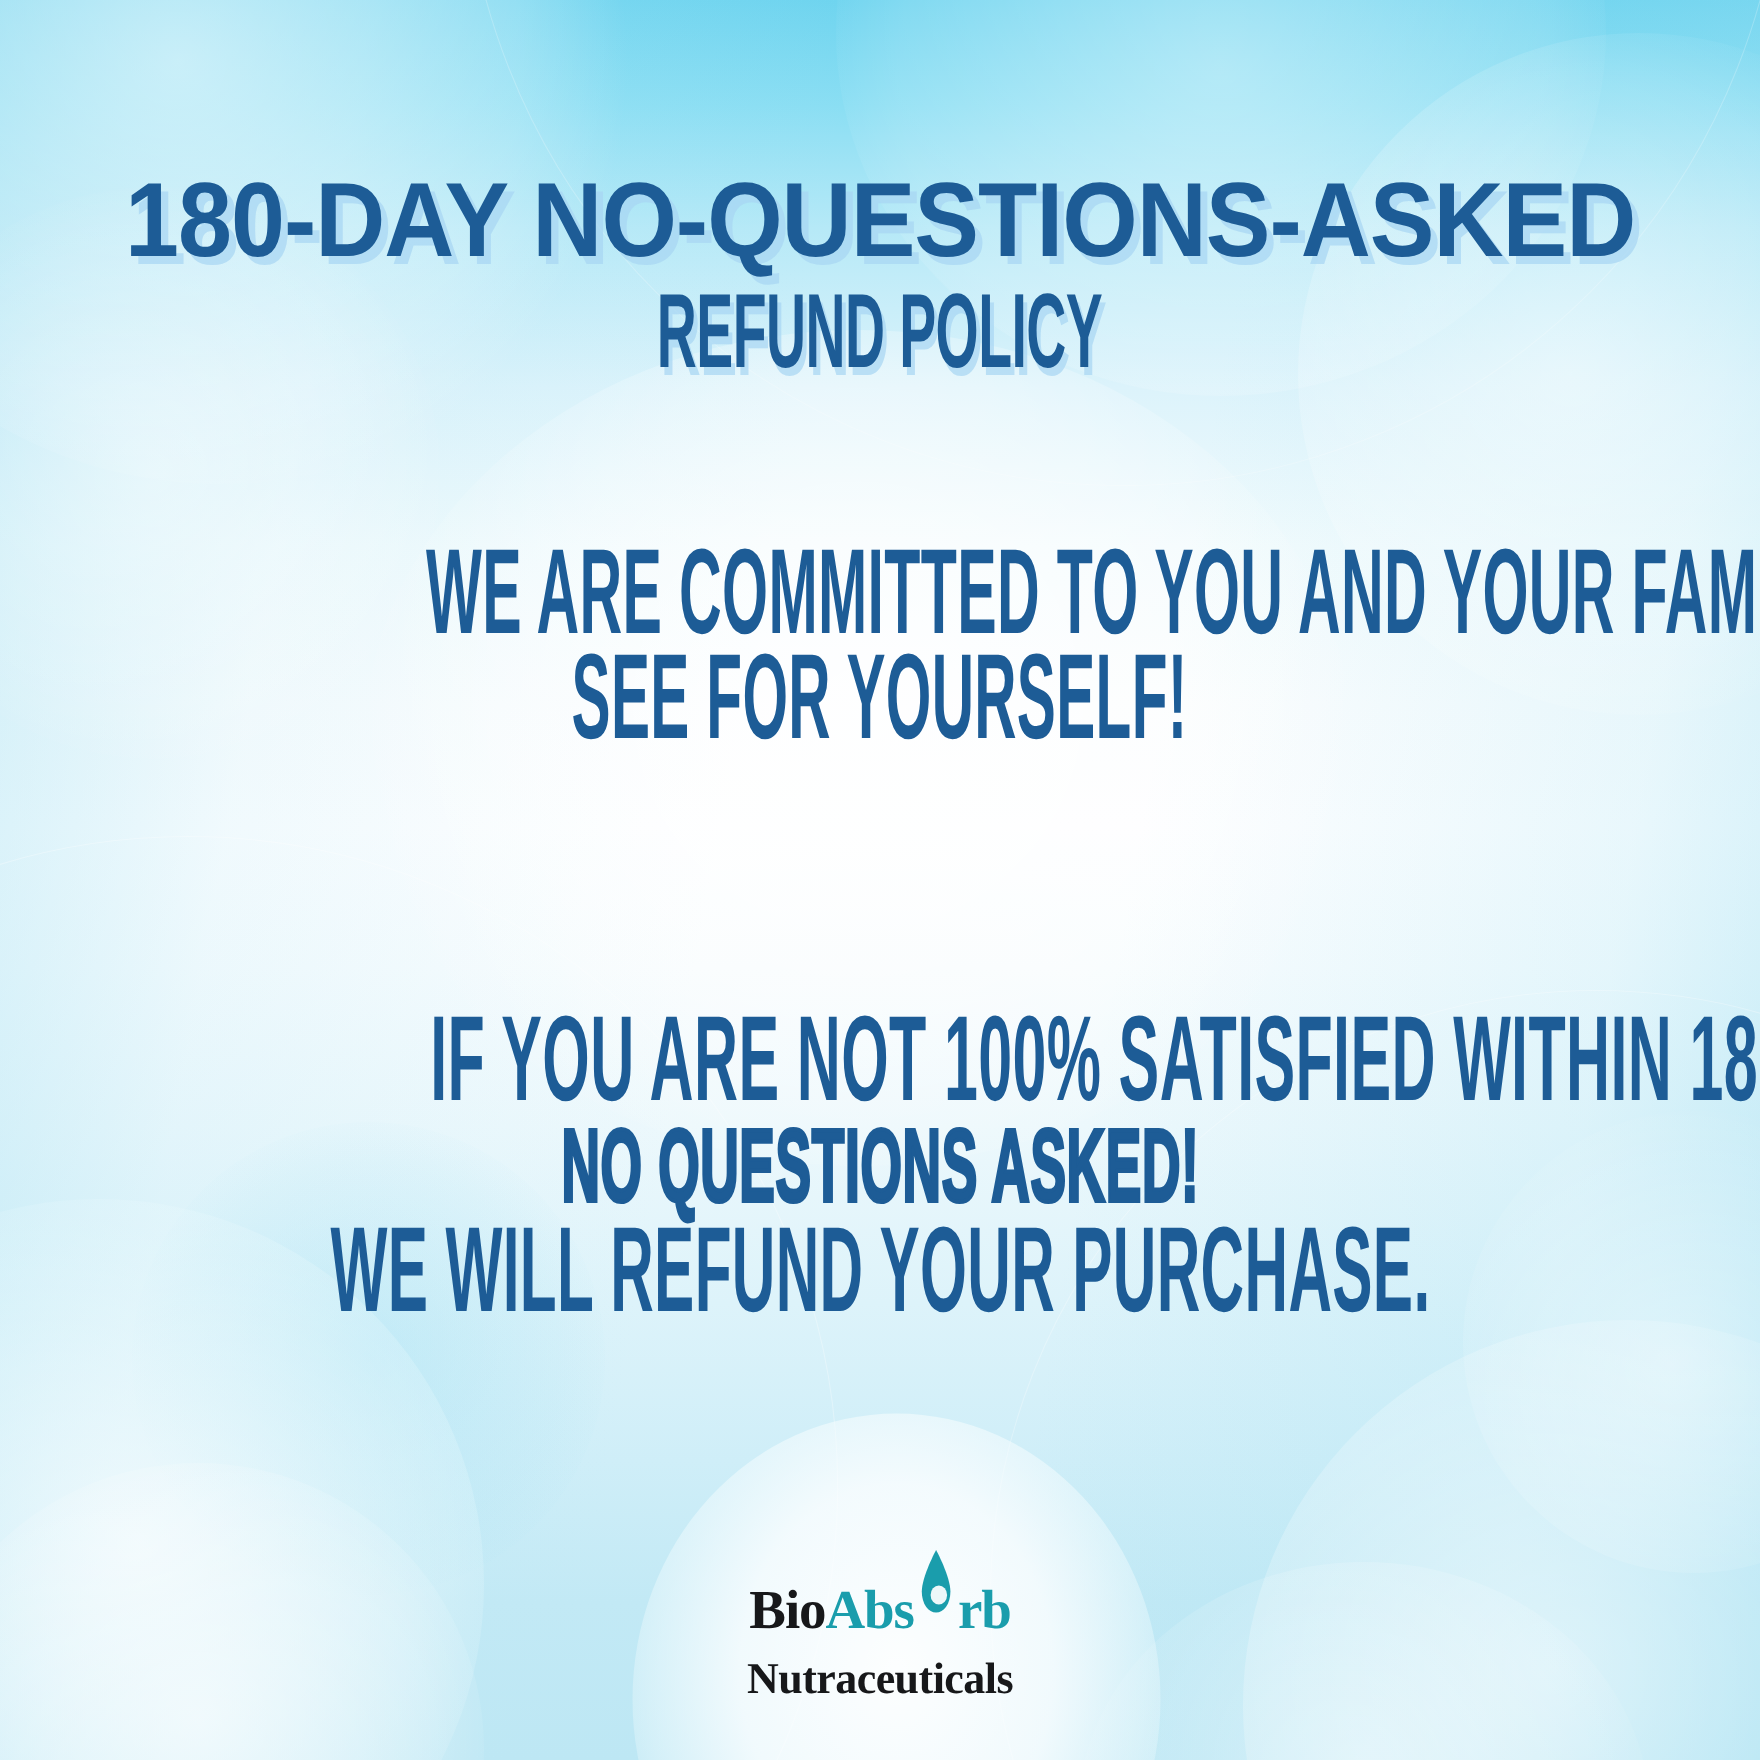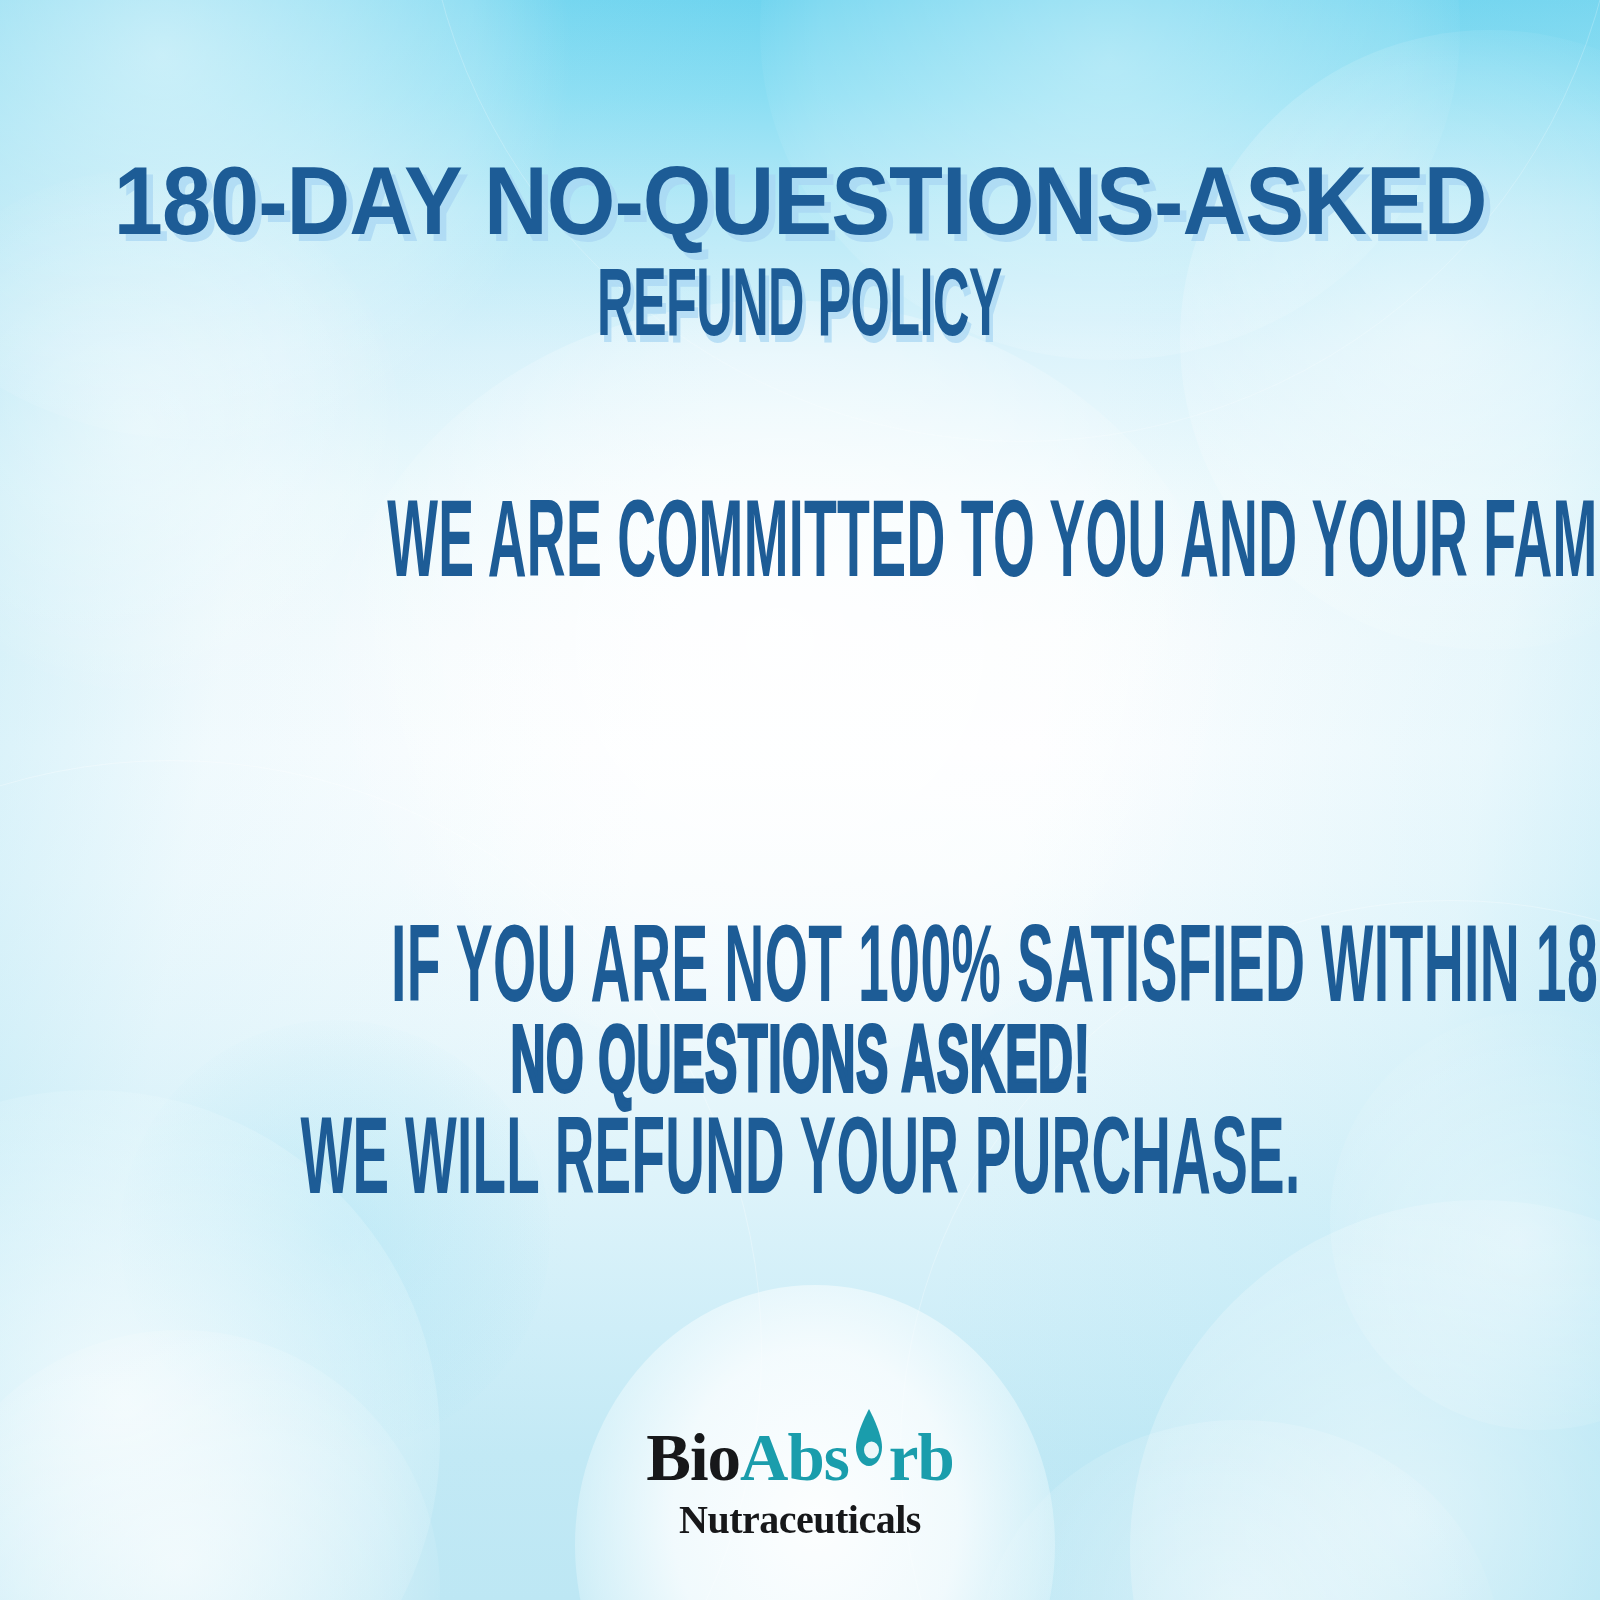--- a/index.html
+++ b/index.html
@@ -142,21 +142,21 @@
   }
 
   
   .logo{
     position:absolute;left:0;right:0;top:1418px;
     text-align:center;
   }
   .logo-row1{
     font-family:"Liberation Serif", serif;
     font-weight:bold;
-    font-size:67px;
+    font-size:50px;
     line-height:66px;
     color:#17181a;
     letter-spacing:-1px;
     white-space:nowrap;
     display:block;
     position:relative;
   }
   .logo-row1 .teal{color:#1a9dac;}
   .logo-row1 .drop-wrap{
     position:relative;
@@ -207,20 +207,21 @@
 
   <div class="content">
 
     <div class="headline">
       <span class="l1" style="display: inline-block; transform: scaleX(0.9187); transform-origin: center center;">180-DAY NO-QUESTIONS-ASKED</span>
       <span class="l2" style="display: inline-block; transform: scaleX(0.525); transform-origin: center center;">REFUND POLICY</span>
     </div>
 
     <div class="para" id="para1">
       <span class="ln"><span class="cond" style="transform: scaleX(0.6248) scaleY(1.28);">WE ARE COMMITTED TO YOU AND YOUR FAMILY</span></span>
+      <span class="ln"><span class="cond" style="transform: scaleX(0.6186) scaleY(1.28);">SEE FOR YOURSELF!</span></span>
     </div>
 
     <div class="para" id="para2">
       <span class="ln"><span class="cond" style="transform: scaleX(0.6448) scaleY(1.28);">IF YOU ARE NOT 100% SATISFIED WITHIN 180 DAYS,</span></span>
       <span class="ln strong"><span class="cond" style="transform: scaleX(0.6204) scaleY(1.2);">NO QUESTIONS ASKED!</span></span>
       <span class="ln"><span class="cond" style="transform: scaleX(0.6374) scaleY(1.28);">WE WILL REFUND YOUR PURCHASE.</span></span>
     </div>
 
     <div class="logo">
       <span class="logo-row1"><span>Bio</span><span class="teal">Abs</span><span class="drop-wrap"><svg width="44" height="74" viewBox="0 0 44 74" xmlns="http://www.w3.org/2000/svg" aria-hidden="true">

